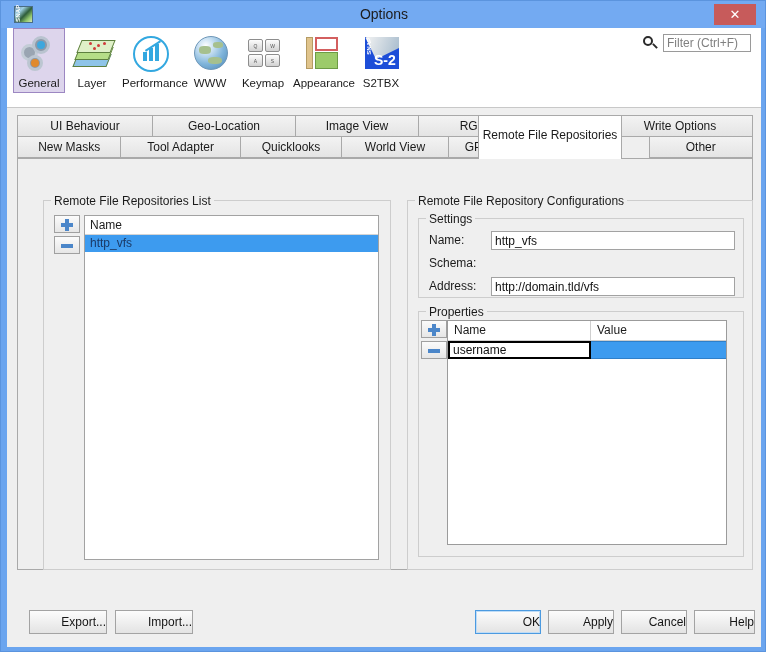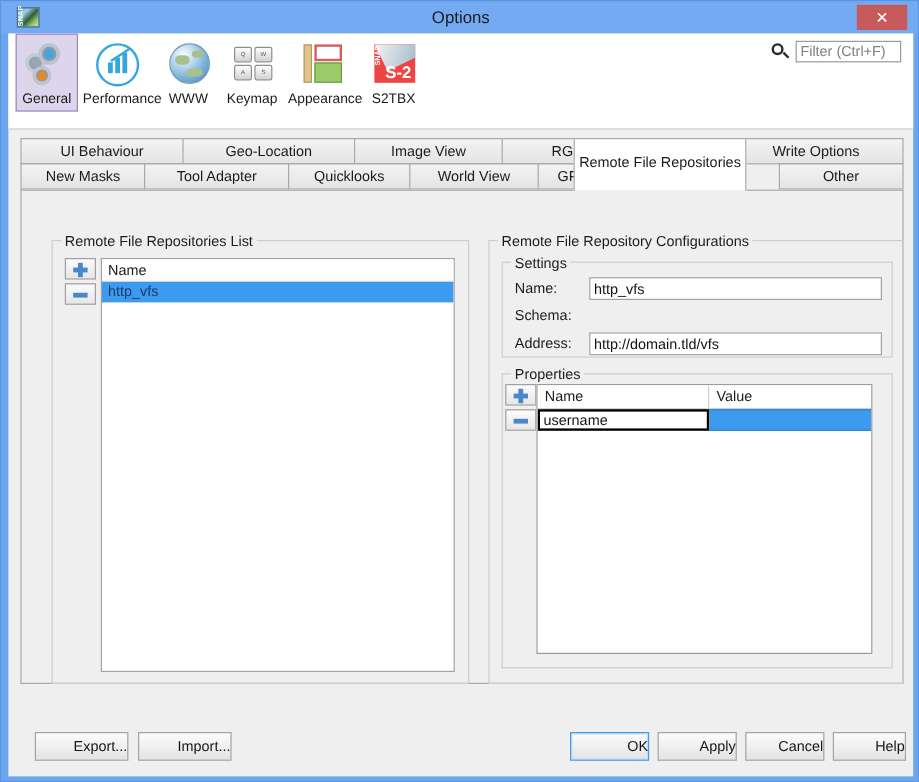--- a/index.html
+++ b/index.html
@@ -157,21 +157,21 @@
   .ic-www .land { position:absolute; background:#a6c08e; border-radius:40%; }
 
   .ic-key { position:absolute; left:7px; top:6px; width:34px; height:30px; }
   .ic-key .k { position:absolute; width:15px; height:13px; background:linear-gradient(#fdfdfd,#d2d2d2); border:1px solid #8d8d8d; border-radius:2px; box-sizing:border-box; font-size:5px; color:#555; text-align:center; line-height:12px; }
 
   .ic-app { position:absolute; left:8px; top:5px; width:32px; height:32px; }
   .ic-app .strip { position:absolute; left:0; top:0; width:7px; height:32px; background:#e0c48c; border:1px solid #b59b63; box-sizing:border-box; }
   .ic-app .r1 { position:absolute; left:9px; top:0px; width:23px; height:14px; background:#ffffff; border:2px solid #d35f5f; box-sizing:border-box; }
   .ic-app .r2 { position:absolute; left:9px; top:15px; width:23px; height:17px; background:#9ccb6a; border:1px solid #6d9b45; box-sizing:border-box; }
 
-  .ic-s2 { position:absolute; left:7px; top:5px; width:34px; height:32px; background:#ef4444; overflow:hidden; }
+  .ic-s2 { position:absolute; left:7px; top:5px; width:34px; height:32px; background:#1d4ed8; overflow:hidden; }
   .ic-s2 .diag { position:absolute; right:-4px; top:-8px; width:34px; height:24px; background:linear-gradient(135deg,#f2f2f2,#9fb6c9); transform: rotate(-26deg); }
   .ic-s2 .snapv { position:absolute; left:1px; top:1px; color:#ffffff; font-size:6px; font-weight:bold;
                   writing-mode: vertical-rl; transform: rotate(180deg); line-height:7px; }
   .ic-s2 .s2t { position:absolute; left:9px; bottom:1px; color:#ffffff; font-size:14px; font-weight:bold; line-height:15px; }
 
   
   .filter-wrap {
     position: absolute;
     right: 10px; top: 6px;
     display: flex;
@@ -464,20 +464,34 @@
               <div class="g g2"></div>
               <div class="g g1"></div>
                 <div class="g1i"></div>
               <div class="g g3"></div>
                 <div class="g3i"></div>
             </div>
           </div>
           <div class="label">General</div>
         </div>
 
+        <div class="cat">
+          <div class="glyph">
+            <div class="ic-layer">
+              <div class="sheet s3"></div>
+              <div class="sheet s2"></div>
+              <div class="sheet s1"></div>
+              <div class="dot" style="left:14px;top:2px;"></div>
+              <div class="dot" style="left:22px;top:4px;"></div>
+              <div class="dot" style="left:18px;top:7px;"></div>
+              <div class="dot" style="left:28px;top:2px;"></div>
+            </div>
+          </div>
+          <div class="label">Layer</div>
+        </div>
 
         <div class="cat wide">
           <div class="glyph">
             <div class="ic-perf">
               <div class="bar" style="left:8px;height:9px;"></div>
               <div class="bar" style="left:14px;height:13px;"></div>
               <div class="bar" style="left:20px;height:17px;"></div>
               <div class="arrow"></div>
             </div>
           </div>

